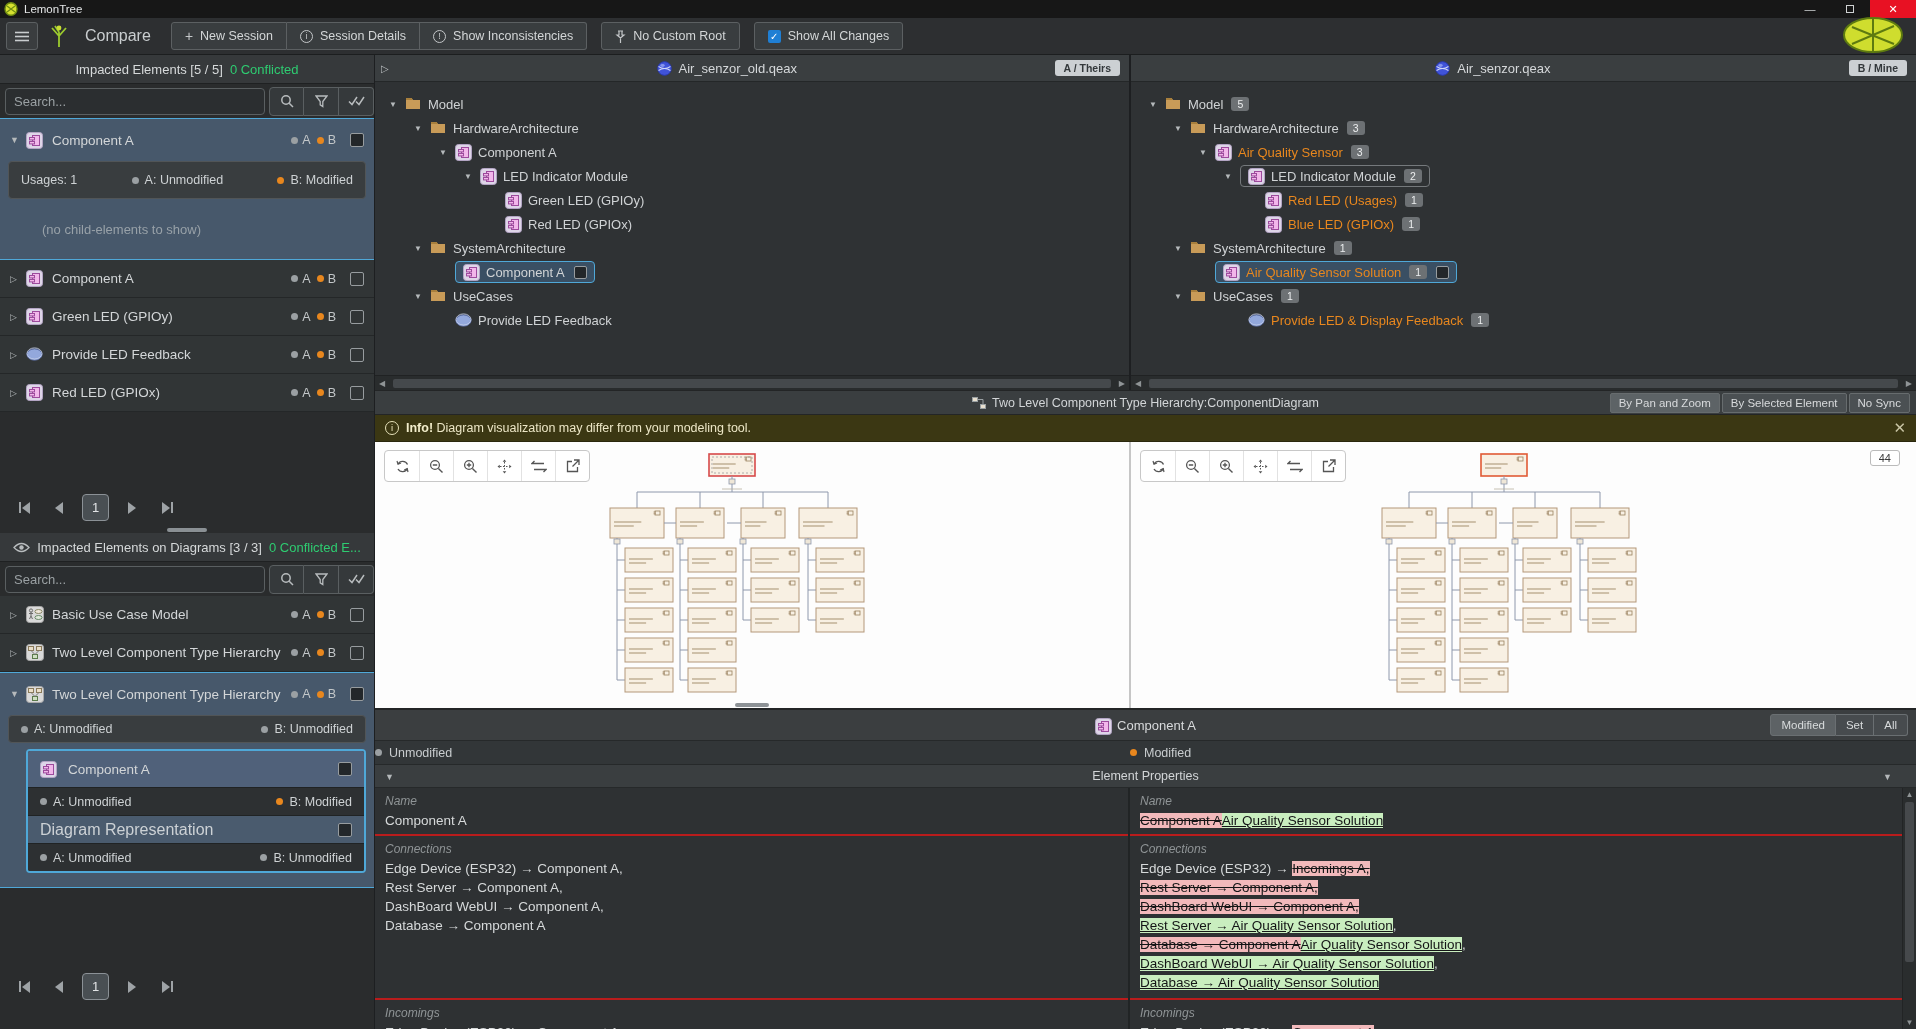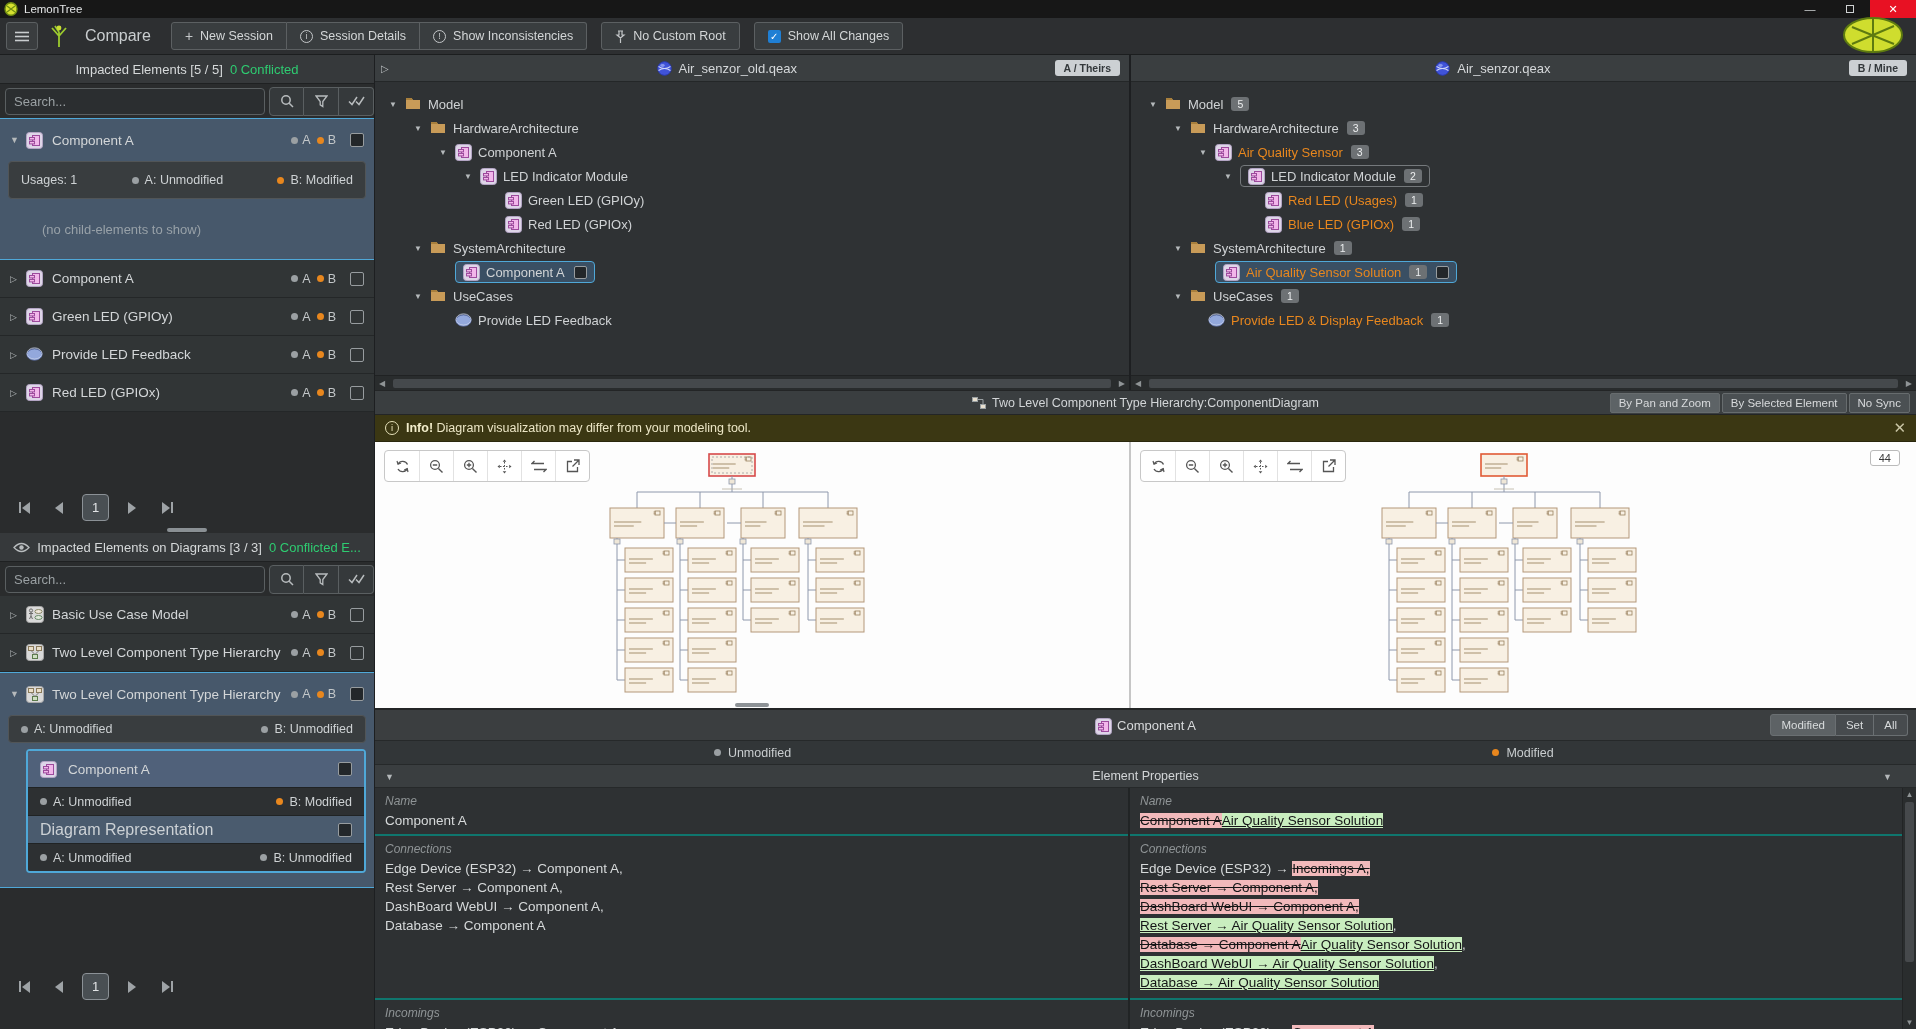--- a/index.html
+++ b/index.html
@@ -138,31 +138,31 @@
   .props { flex:1; display:flex; flex-direction:column; background:#2e3133; min-height:0; }
   .props-header { height:32px; background:#3b3e40; border-top:2px solid #232526; display:flex; align-items:center; position:relative; flex:none; }
   .ph-title { position:absolute; left:0; right:0; display:flex; align-items:center; justify-content:center; gap:7px; font-size:13px; color:#d8dadc; }
   .ph-btns { margin-left:auto; margin-right:8px; display:flex; z-index:2; }
   .ph-btn { height:22px; background:#474b4e; border:1px solid #6a6f72; color:#d8dbdc; font-size:11.5px; display:flex; align-items:center; padding:0 10px; }
   .ph-btn + .ph-btn { border-left:none; }
   .ph-btn:first-child { border-radius:3px 0 0 3px; }
   .ph-btn:last-child { border-radius:0 3px 3px 0; }
   .ph-btn.active { background:#5d6265; }
   .props-status { height:24px; background:#323638; border-top:1px solid #26292a; display:flex; flex:none; font-size:12.5px; color:#c9cdcf; }
-  .ps-half { display:flex; align-items:center; justify-content:center; gap:7px; }
+  .ps-half { display:flex; align-items:center; justify-content:flex-start; gap:7px; }
   .ps-half.l { width:755px; }
   .ps-half.r { flex:1; }
   .props-bar { height:24px; background:#3a3e40; border-top:1px solid #26292a; border-bottom:1px solid #26292a; position:relative; display:flex; align-items:center; justify-content:center; font-size:12.5px; color:#d2d5d7; flex:none; }
   .pb-arr { position:absolute; font-size:9px; color:#b4b8ba; top:7px; }
   .pb-arr.l { left:10px; } .pb-arr.r { right:24px; }
   .props-cols { flex:1; display:flex; min-height:0; position:relative; }
   .pcol { overflow:hidden; }
   .pcol.l { width:755px; border-right:2px solid #212425; }
   .pcol.r { flex:1; padding-right:14px; }
-  .psec { padding:6px 0 0 10px; border-bottom:2px solid #0f766e; overflow:hidden; }
+  .psec { padding:6px 0 0 10px; border-bottom:2px solid #b91c1c; overflow:hidden; }
   .psec.name { height:48px; }
   .psec.conn { height:164px; }
   .psec.incom { border-bottom:none; height:60px; }
   .plabel { font-style:italic; font-size:12px; color:#8f9496; margin-bottom:3px; }
   .pline { font-size:13.5px; color:#d6d9da; line-height:19px; white-space:nowrap; }
   .pline .rm { background:#f2b9bb; color:#141516; text-decoration:line-through; }
   .pline .ad { background:#c9eebf; color:#141516; text-decoration:underline; }
   .vscroll { position:absolute; right:0; top:0; bottom:0; width:14px; background:#2a2d2e; border-left:1px solid #222425; }
   .vscroll .arr { position:absolute; left:0; right:0; text-align:center; font-size:8px; color:#8f9496; }
   .vscroll .arr.up { top:2px; } .vscroll .arr.dn { bottom:2px; }
@@ -745,21 +745,21 @@
             </div>
             <div class="tree-row" style="padding-left: 43px;">
               <span class="tr-exp">▼</span>
               <span class="tr-icon"><svg width="16" height="14" viewBox="0 0 16 14">
                   <path d="M1 2 h5.5 l1.5 2 H15 v9 H1 Z" fill="#c89b58"></path>
                   <path d="M1 2 h5.5 l1.5 2 H1 Z" fill="#a87f3c"></path>
                 </svg></span>
               <span class="tr-label">UseCases</span>
               <span class="tr-badge">1</span>
             </div>
-            <div class="tree-row" style="padding-left: 61px;">
+            <div class="tree-row" style="padding-left: 61px; margin-left: 40px;">
               <span class="tr-exp"></span>
               <span class="tr-icon"><svg width="17" height="17" viewBox="0 0 17 17">
                   <ellipse cx="8.5" cy="8.5" rx="7.5" ry="5.6" fill="#93a8dc" stroke="#6478b4" stroke-width="1"></ellipse>
                   <ellipse cx="8.5" cy="8.5" rx="7.5" ry="5.6" fill="none" stroke="#cdd6ec" stroke-width="0.8" transform="translate(0,-1)"></ellipse>
                 </svg></span>
               <span class="tr-label changed">Provide LED &amp; Display Feedback</span>
               <span class="tr-badge">1</span>
             </div>
           </div>
         <div class="hscroll">

